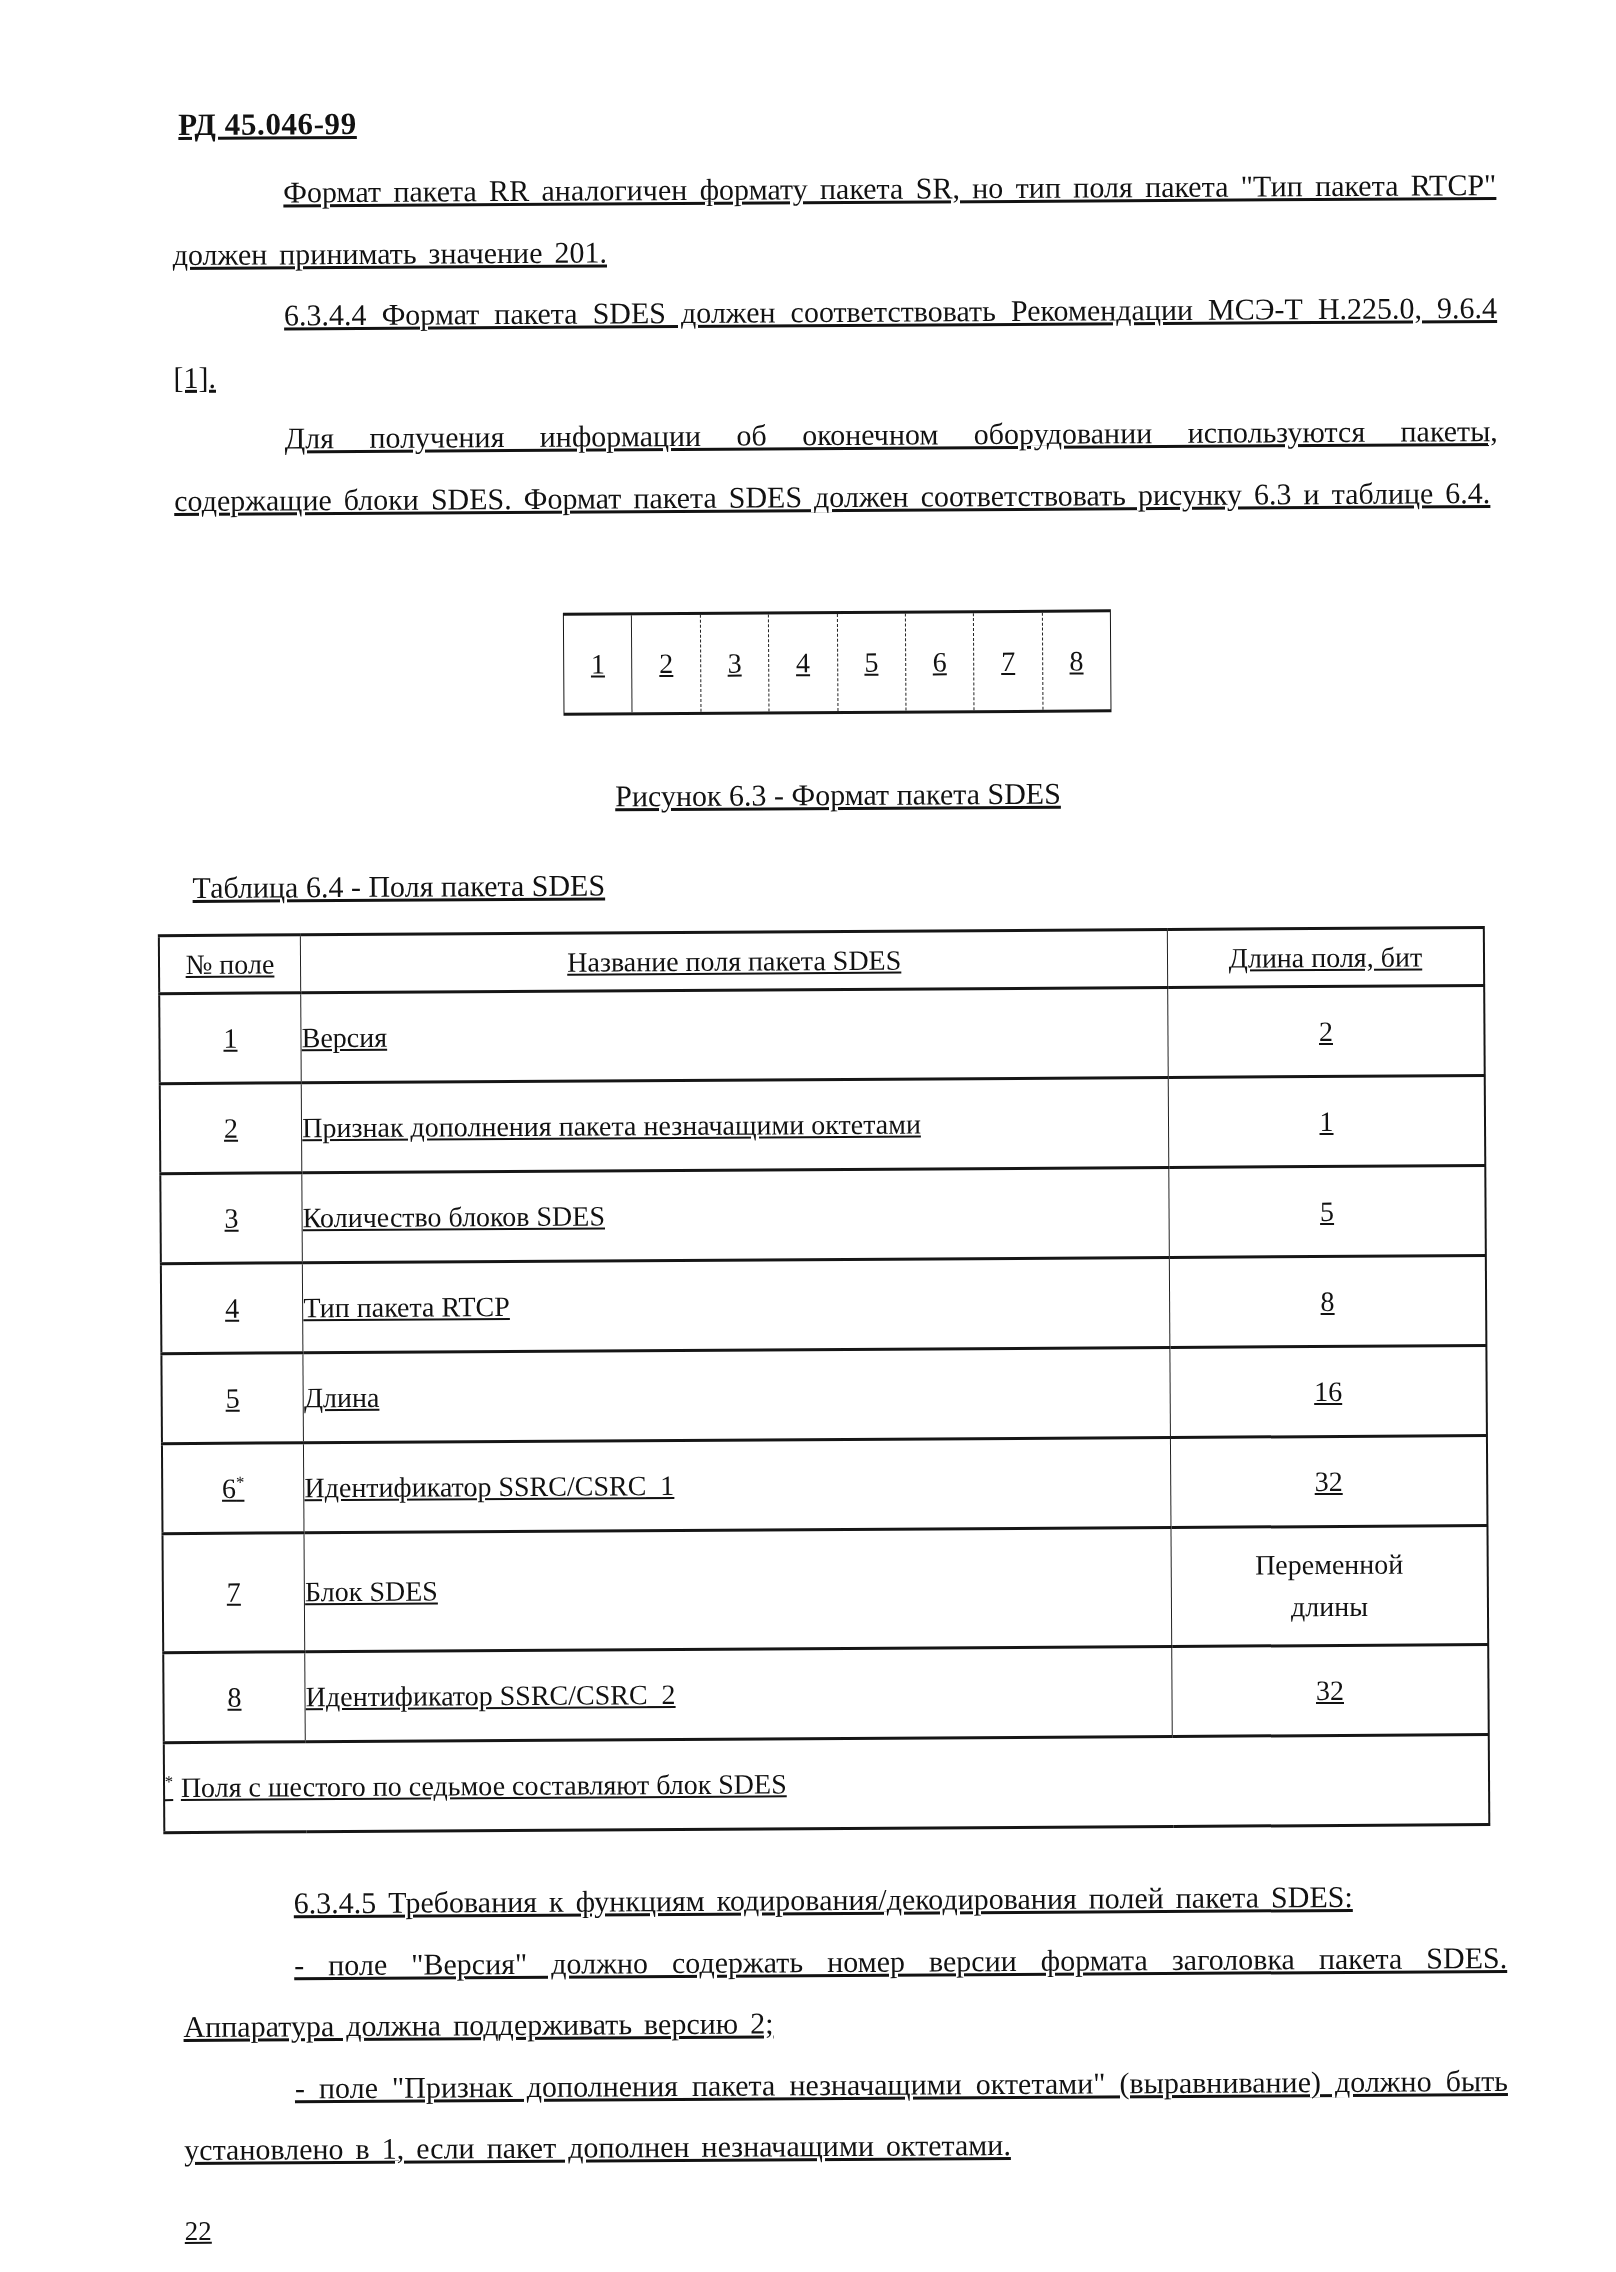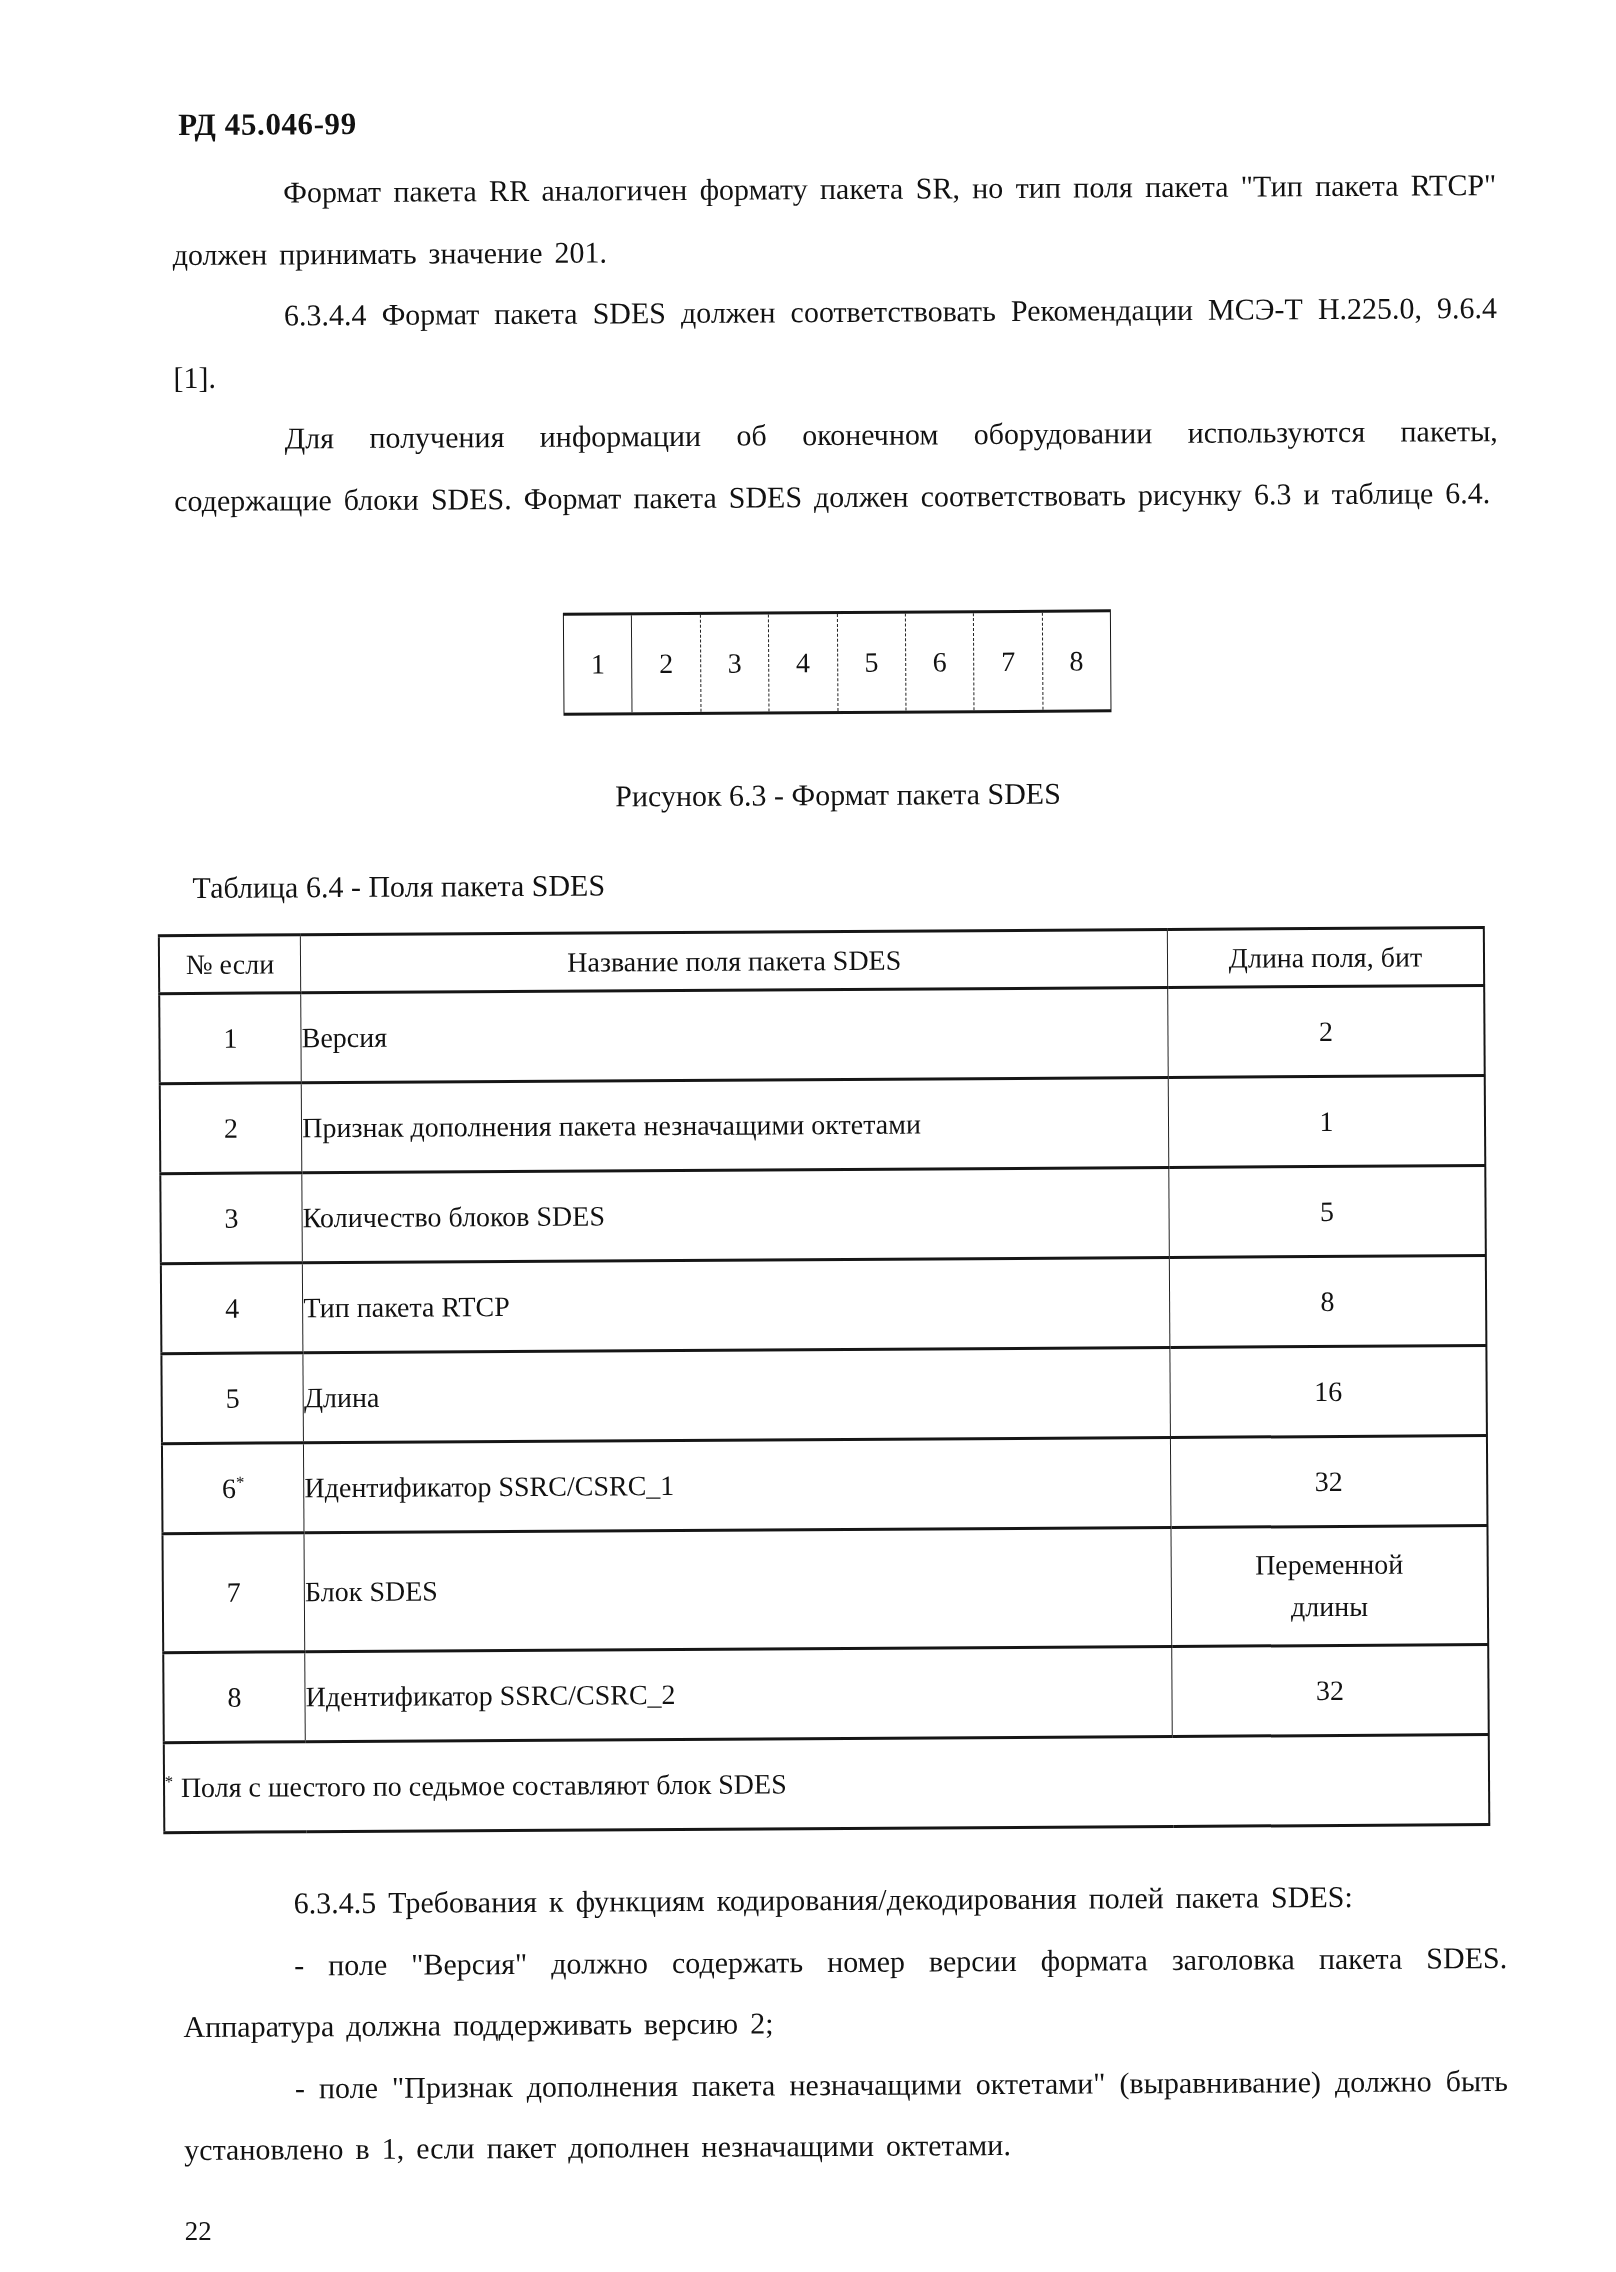--- a/index.html
+++ b/index.html
@@ -7,20 +7,21 @@
     width: 1617px; height: 2273px;
     background: #ffffff;
     color: #121212;
     font-family: "Liberation Serif", "DejaVu Serif", serif;
     overflow: hidden;
   }
   .sheet {
     box-sizing: border-box;
     width: 1617px; height: 2273px;
     padding: 103px 116px 26px 177px;
+    text-decoration: underline;
   }
   .tilt { transform: rotate(-0.35deg); transform-origin: 50% 40%; }
 
   .doc-number {
     font-size: 31px; font-weight: bold;
     letter-spacing: 0.6px;
     margin: 0 0 19.3px 6.4px;
   }
   .para {
     font-size: 30px; line-height: 2.05;
@@ -116,21 +117,21 @@
     <div class="tbl-title">Таблица 6.4 - Поля пакета SDES</div>
 
     <table class="fields">
       <colgroup>
           <col class="c-num">
           <col class="c-name">
           <col class="c-len">
         </colgroup>
       <thead>
         <tr>
-          <th class="h-num">№ если</th>
+          <th class="h-num">№ поле</th>
           <th class="h-name">Название поля пакета SDES</th>
           <th class="h-len">Длина поля, бит</th>
         </tr>
       </thead>
       <tbody>
         <tr>
           <td class="cell-num">1</td>
           <td class="cell-name">Версия</td>
           <td class="cell-len">2</td>
         </tr>

